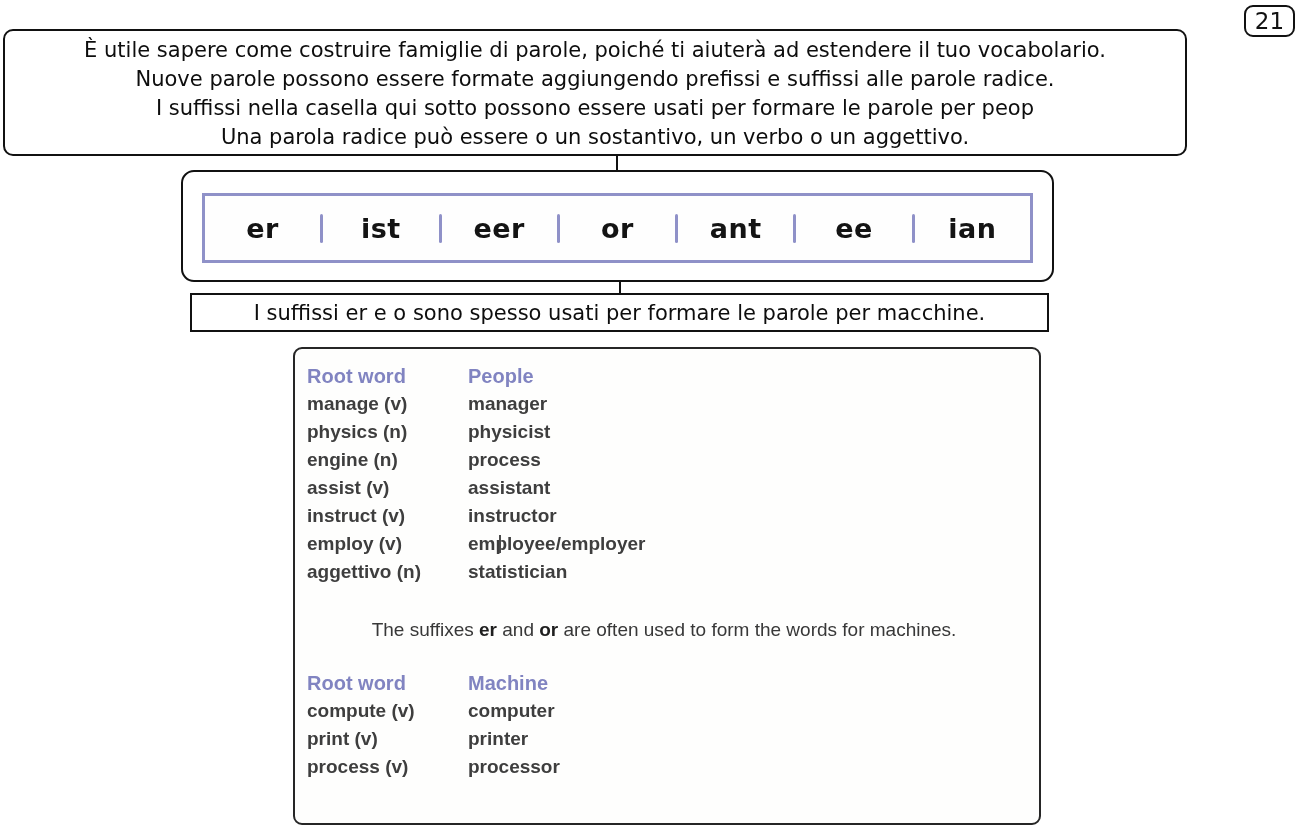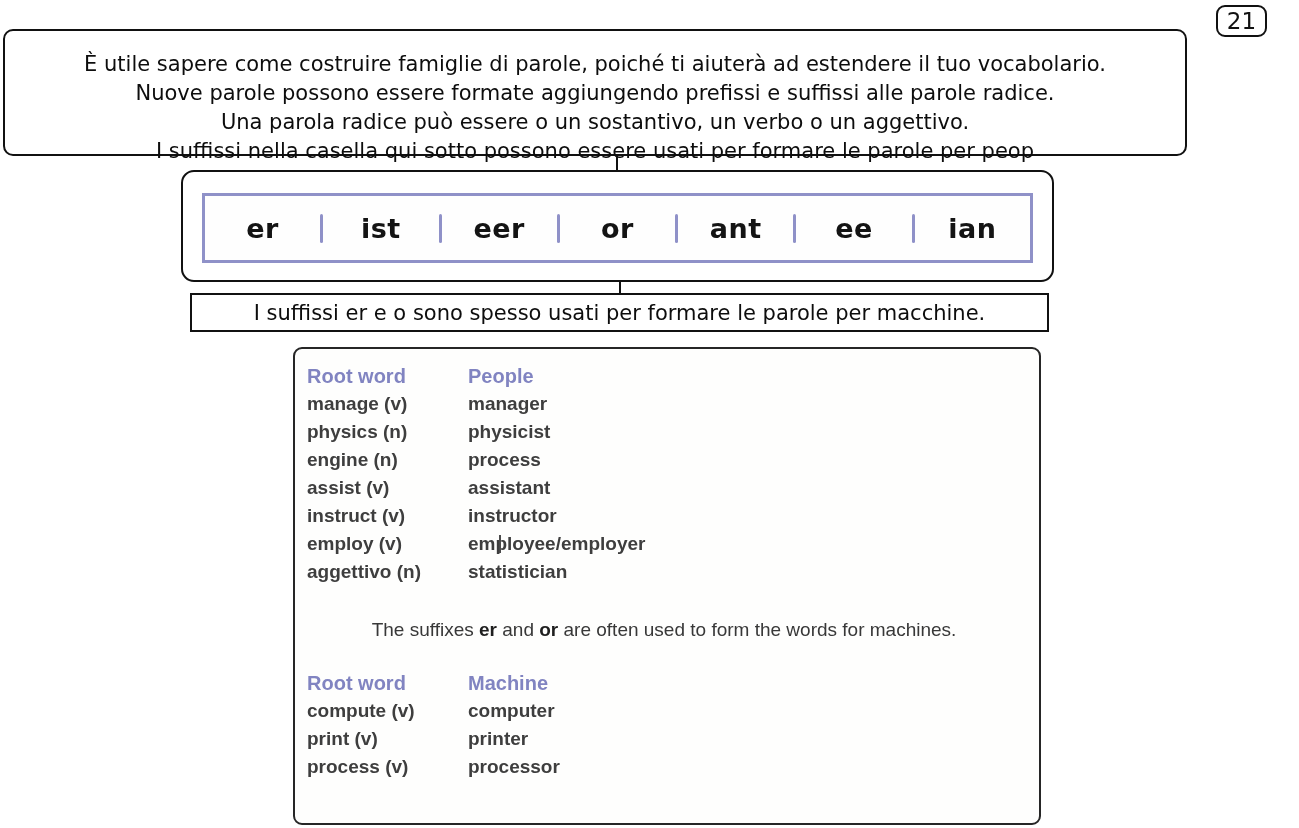--- a/index.html
+++ b/index.html
@@ -16,41 +16,41 @@
     height: 828px;
     background: #ffffff;
     font-family: "DejaVu Sans", sans-serif;
     color: var(--ink);
     overflow: hidden;
   }
 
   
   .page-badge {
     position: absolute;
-    left: 1216px; top: 5px;
+    left: 1244px; top: 5px;
     width: 51px; height: 32px;
     border: 2px solid var(--ink);
     border-radius: 9px;
     display: flex; align-items: center; justify-content: center;
     font-size: 23px;
     background: #ffffff;
   }
 
   
   .intro-box {
     position: absolute;
     left: 3px; top: 29px;
     width: 1184px; height: 127px;
     border: 2px solid var(--ink);
     border-radius: 10px;
     background: #ffffff;
     text-align: center;
     font-size: 21px;
     line-height: 29px;
-    padding-top: 19px;
+    padding-top: 5px;
     color: #0d0d0d;
   }
 
   
   .connector {
     position: absolute;
     width: 2px;
     background: var(--ink);
   }
   .connector-1 { left: 616px; top: 155px; height: 16px; }
@@ -144,22 +144,22 @@
 
 <div class="page">
 
   <div class="page-badge">
     <span>21</span>
   </div>
 
   <div class="intro-box">
     <div>È utile sapere come costruire famiglie di parole, poiché ti aiuterà ad estendere il tuo vocabolario.</div>
     <div>Nuove parole possono essere formate aggiungendo prefissi e suffissi alle parole radice.</div>
+    <div>I suffissi nella casella qui sotto possono essere usati per formare le parole per peop</div>
     <div>Una parola radice può essere o un sostantivo, un verbo o un aggettivo.</div>
-    <div>I suffissi nella casella qui sotto possono essere usati per formare le parole per peop</div>
   </div>
 
   <div class="connector connector-1"></div>
 
   <div class="suffix-outer">
     <div class="suffix-inner">
       <span class="suffix-cell">er</span>
       <span class="suffix-sep"></span>
       <span class="suffix-cell">ist</span>
       <span class="suffix-sep"></span>

